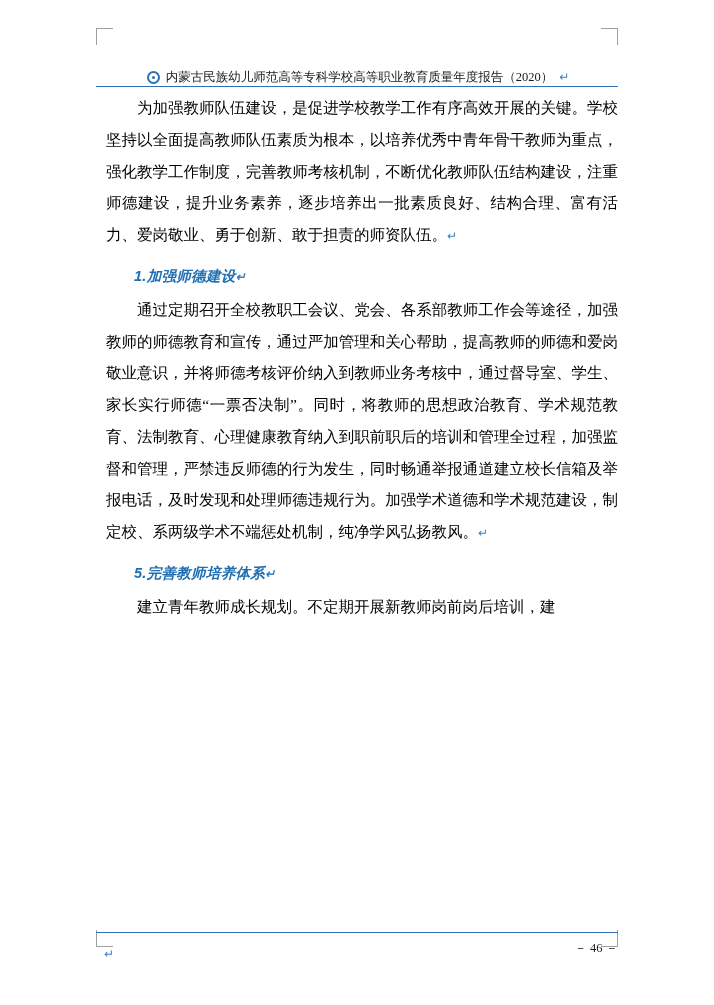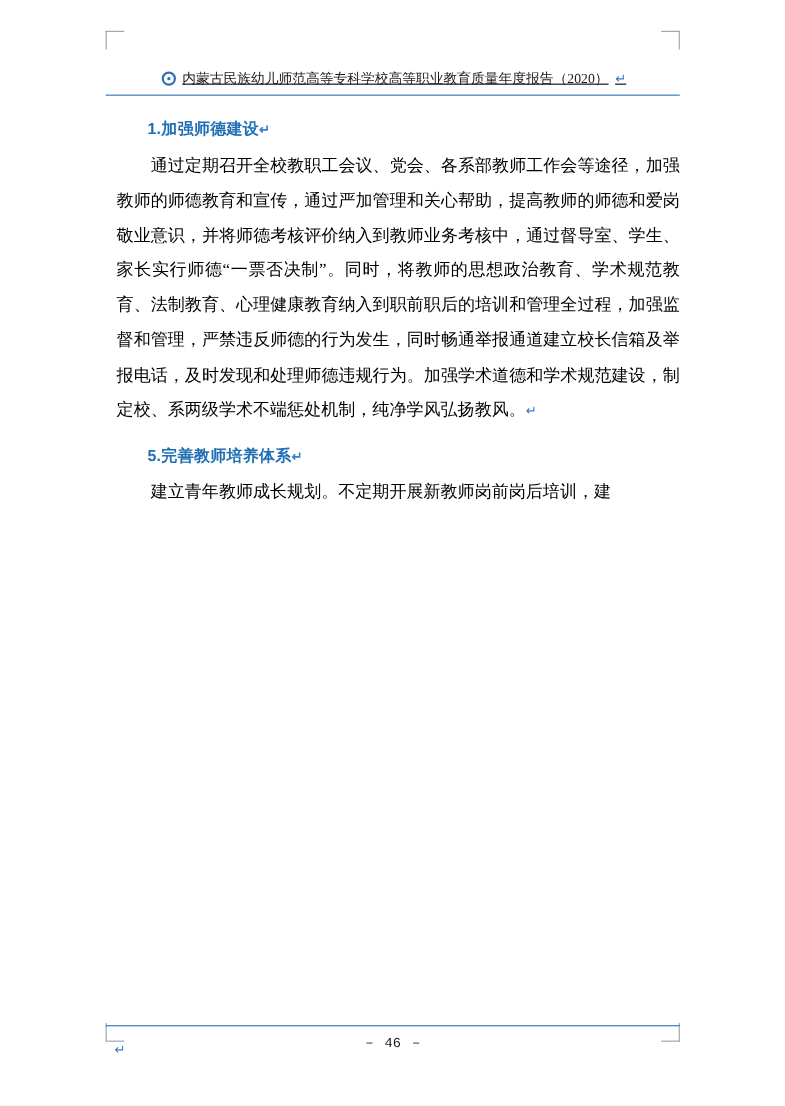--- a/index.html
+++ b/index.html
@@ -32,23 +32,22 @@
   .crop.bl { bottom: 58px; left: 96px; border-left-width: 1px; border-bottom-width: 1px; }
   .crop.br { bottom: 58px; right: 96px; border-right-width: 1px; border-bottom-width: 1px; }
 
   .header {
     position: absolute;
     top: 56px;
     left: 98px;
     right: 96px;
     height: 30px;
     display: flex;
-    align-items: center;
+    align-items: flex-end;
     justify-content: center;
-    text-decoration: underline;
   }
   .header-inner {
     display: flex;
     align-items: center;
     gap: 6px;
     font-size: 12.5px;
     color: #1a1a1a;
     font-family: "Liberation Serif", serif;
     white-space: nowrap;
   }
@@ -83,24 +82,24 @@
     left: 96px;
     right: 96px;
     bottom: 72px;
     border-bottom: 1px solid #2f6fb5;
   }
   .footer {
     position: absolute;
     left: 96px;
     right: 96px;
     bottom: 48px;
-    text-align: center;
+    text-align: right;
     font-size: 12.5px;
     color: #1a1a1a;
-    font-family: Liberation Mono, monospace;
+    font-family: Liberation Serif, serif;
   }
 
   .content {
     position: absolute;
     top: 92px;
     left: 106px;
     right: 96px;
     bottom: 80px;
   }
 
@@ -112,20 +111,21 @@
     letter-spacing: 0.5px;
     font-family: "Liberation Sans", sans-serif;
   }
   .h3 {
     color: #1f6fb2;
     font-size: 14.5px;
     font-weight: bold;
     margin: 16px 0 8px 28px;
     letter-spacing: 0.3px;
     font-family: "Liberation Sans", sans-serif;
+    font-style: italic;
   }
   .para {
     font-size: 15.5px;
     color: #000000;
     line-height: 2.05;
     text-align: justify;
     text-justify: inter-ideograph;
     text-indent: 2em;
     margin: 0 0 6px 0;
     font-family: "Liberation Serif", serif;
@@ -157,20 +157,23 @@
       <span class="header-logo"></span>
       <span>内蒙古民族幼儿师范高等专科学校高等职业教育质量年度报告（2020）</span>
       <span class="mark">↵</span>
     </div>
   </div>
   <div class="header-line"></div>
 
   <div class="content">
 
 
+    <p class="para">
+      <span>为加强教师队伍建设，是促进学校教学工作有序高效开展的关键。学校坚持以全面提高教师队伍素质为根本，以培养优秀中青年骨干教师为重点，强化教学工作制度，完善教师考核机制，不断优化教师队伍结构建设，注重师德建设，提升业务素养，逐步培养出一批素质良好、结构合理、富有活力、爱岗敬业、勇于创新、敢于担责的师资队伍。</span><span class="mark">↵</span>
+    </p>
 
     <div class="h3">
       <span>1.加强师德建设</span><span class="mark">↵</span>
     </div>
 
     <p class="para">
       <span>通过定期召开全校教职工会议、党会、各系部教师工作会等途径，加强教师的师德教育和宣传，通过严加管理和关心帮助，提高教师的师德和爱岗敬业意识，并将师德考核评价纳入到教师业务考核中，通过督导室、学生、家长实行师德“一票否决制”。同时，将教师的思想政治教育、学术规范教育、法制教育、心理健康教育纳入到职前职后的培训和管理全过程，加强监督和管理，严禁违反师德的行为发生，同时畅通举报通道建立校长信箱及举报电话，及时发现和处理师德违规行为。加强学术道德和学术规范建设，制定校、系两级学术不端惩处机制，纯净学风弘扬教风。</span><span class="mark">↵</span>
     </p>
 
     <div class="h3">

